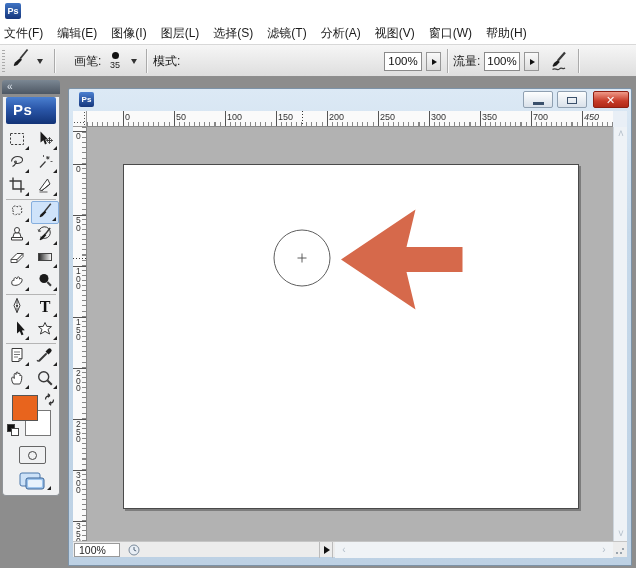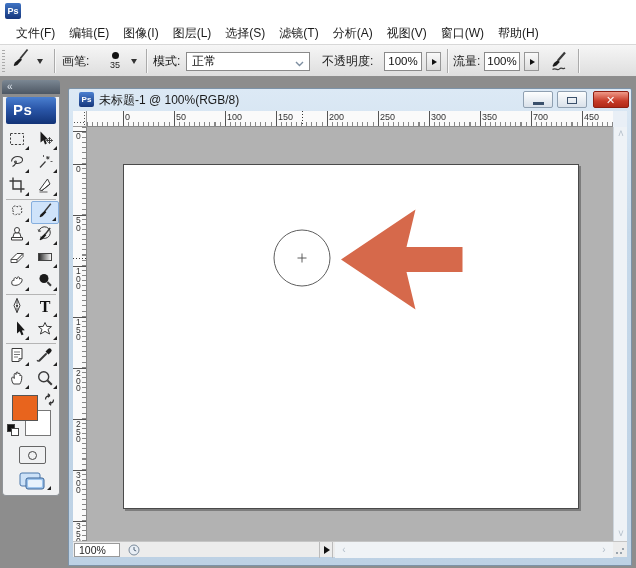--- a/index.html
+++ b/index.html
@@ -8,21 +8,21 @@
   .abs { position:absolute; }
 
   
   #titlebar { left:0; top:0; width:636px; height:22px; background:#ffffff; }
   #app-icon { left:5px; top:3px; width:16px; height:16px; border-radius:2px;
     background:linear-gradient(180deg,#3f74c4,#16377d); color:#fff; font-size:9px; font-weight:bold;
     text-align:center; line-height:16px; }
   #app-title { left:27px; top:0; height:22px; line-height:22px; font-size:13px; color:#111; }
 
   
-  #menubar { left:0; top:22px; width:636px; height:22px; background:#ffffff; display:flex; align-items:center; padding-left:16px; gap:14px; }
+  #menubar { left:0; top:22px; width:636px; height:22px; background:#ffffff; display:flex; align-items:center; padding-left:4px; gap:14px; }
   .menu-item { font-size:12px; color:#1a1a1a; white-space:nowrap; }
 
   
   #optionsbar { left:0; top:44px; width:636px; height:33px;
     background:linear-gradient(180deg,#f6f6f6,#dedede); border-bottom:1px solid #8e8e8e; border-top:1px solid #d8d8d8; }
   #ob-grip { position:absolute; left:2px; top:5px; width:3px; height:22px;
     background:repeating-linear-gradient(180deg,#aaa 0 1px,transparent 1px 3px); }
   .ob-label { position:absolute; top:0; height:32px; line-height:32px; font-size:12px; color:#1a1a1a; }
   .vsep { position:absolute; top:4px; height:24px; width:1px; background:#aaaaaa; box-shadow:1px 0 0 #f8f8f8; }
   #tool-preset-btn { left:8px; top:3px; width:40px; height:26px; display:flex; align-items:center; }
@@ -136,35 +136,28 @@
 <div class="abs" id="optionsbar">
   <div id="ob-grip"></div>
   <div class="abs" id="tool-preset-btn">
     <span id="ob-brush-icon"><svg width="26" height="26" viewBox="0 0 21 21" fill="none" stroke="#3a3a3a">
           <path d="M15.8,2.8 L10,10" stroke-width="1.4"></path>
           <polygon points="9.8,9.6 11.3,11.2 7.5,15.3 5.2,16.2 4.6,15.6 5.6,13.4" fill="#1a1a1a" stroke="none"></polygon>
         </svg></span>
     <span class="dd-arrow" style="margin-left:3px"></span>
   </div>
   <div class="vsep" style="left:54px"></div>
-  <div class="ob-label" style="left:62px">画笔:</div>
+  <div class="ob-label" style="left:74px">画笔:</div>
   <div class="abs" id="brush-preview">
     <div class="dot"></div>
     <div class="num">35</div>
   </div>
   <div class="dd-arrow abs" style="left:131px; top:14px"></div>
   <div class="vsep" style="left:146px"></div>
   <div class="ob-label" style="left:153px">模式:</div>
-  <div class="abs" id="mode-select">
-    <span>正常</span>
-    <span class="chev"><svg width="9" height="6" viewBox="0 0 9 6" fill="none" stroke="#7d8ea0" stroke-width="1.4">
-          <path d="M1,1 L4.5,4.5 L8,1"></path>
-        </svg></span>
-  </div>
-  <div class="ob-label" style="left:322px">不透明度:</div>
   <div class="ob-input" style="left:384px; width:38px">100%</div>
   <div class="spin-btn" style="left:426px">
       <span class="tri"></span>
     </div>
   <div class="vsep" style="left:447px"></div>
   <div class="ob-label" style="left:453px">流量:</div>
   <div class="ob-input" style="left:484px; width:36px">100%</div>
   <div class="spin-btn" style="left:524px">
       <span class="tri"></span>
     </div>
@@ -388,21 +381,20 @@
             <rect x="13" y="8" width="18" height="11" rx="2" fill="#9ec4ec" stroke="#3a6598"></rect>
             <rect x="15" y="10" width="14" height="7" rx="1" fill="#e8f2fc" stroke="none"></rect>
             <polygon points="34,20 38,20 38,16" fill="#222"></polygon>
           </svg></div>
     </div>
   </div>
 
   <div class="abs" id="docwin">
     <div id="doc-titlebar">
       <div id="doc-icon">Ps</div>
-      <div id="doc-title">未标题-1 @ 100%(RGB/8)</div>
       <div class="winbtn" id="btn-min">
           <div class="g"></div>
         </div>
       <div class="winbtn" id="btn-max">
           <div class="g"></div>
         </div>
       <div class="winbtn" id="btn-close">
           <div class="g">✕</div>
         </div>
     </div>
@@ -425,21 +417,21 @@
           <div class="hr-label" style="left: 242px;">200</div>
           <div class="hr-tick" style="left: 291px;"></div>
           <div class="hr-label" style="left: 293px;">250</div>
           <div class="hr-tick" style="left: 342px;"></div>
           <div class="hr-label" style="left: 344px;">300</div>
           <div class="hr-tick" style="left: 393px;"></div>
           <div class="hr-label" style="left: 395px;">350</div>
           <div class="hr-tick" style="left: 444px;"></div>
           <div class="hr-label" style="left: 446px;">700</div>
           <div class="hr-tick" style="left: 495px;"></div>
-          <div class="hr-label" style="left: 497px;">450</div>
+          <div class="hr-label" style="left: 497px; font-style: italic;">450</div>
           <div id="hr-indicator" style="left: 215px;"></div>
         </div>
       <div id="tr-filler"></div>
       <div id="vruler">
           <div class="minor"></div>
           <div class="vr-tick" style="top: 4px;"></div>
           <div class="vr-label" style="top: 6px;">0</div>
           <div class="vr-tick" style="top: 37px;"></div>
           <div class="vr-label" style="top: 39px;">0</div>
           <div class="vr-tick" style="top: 88px;"></div>

